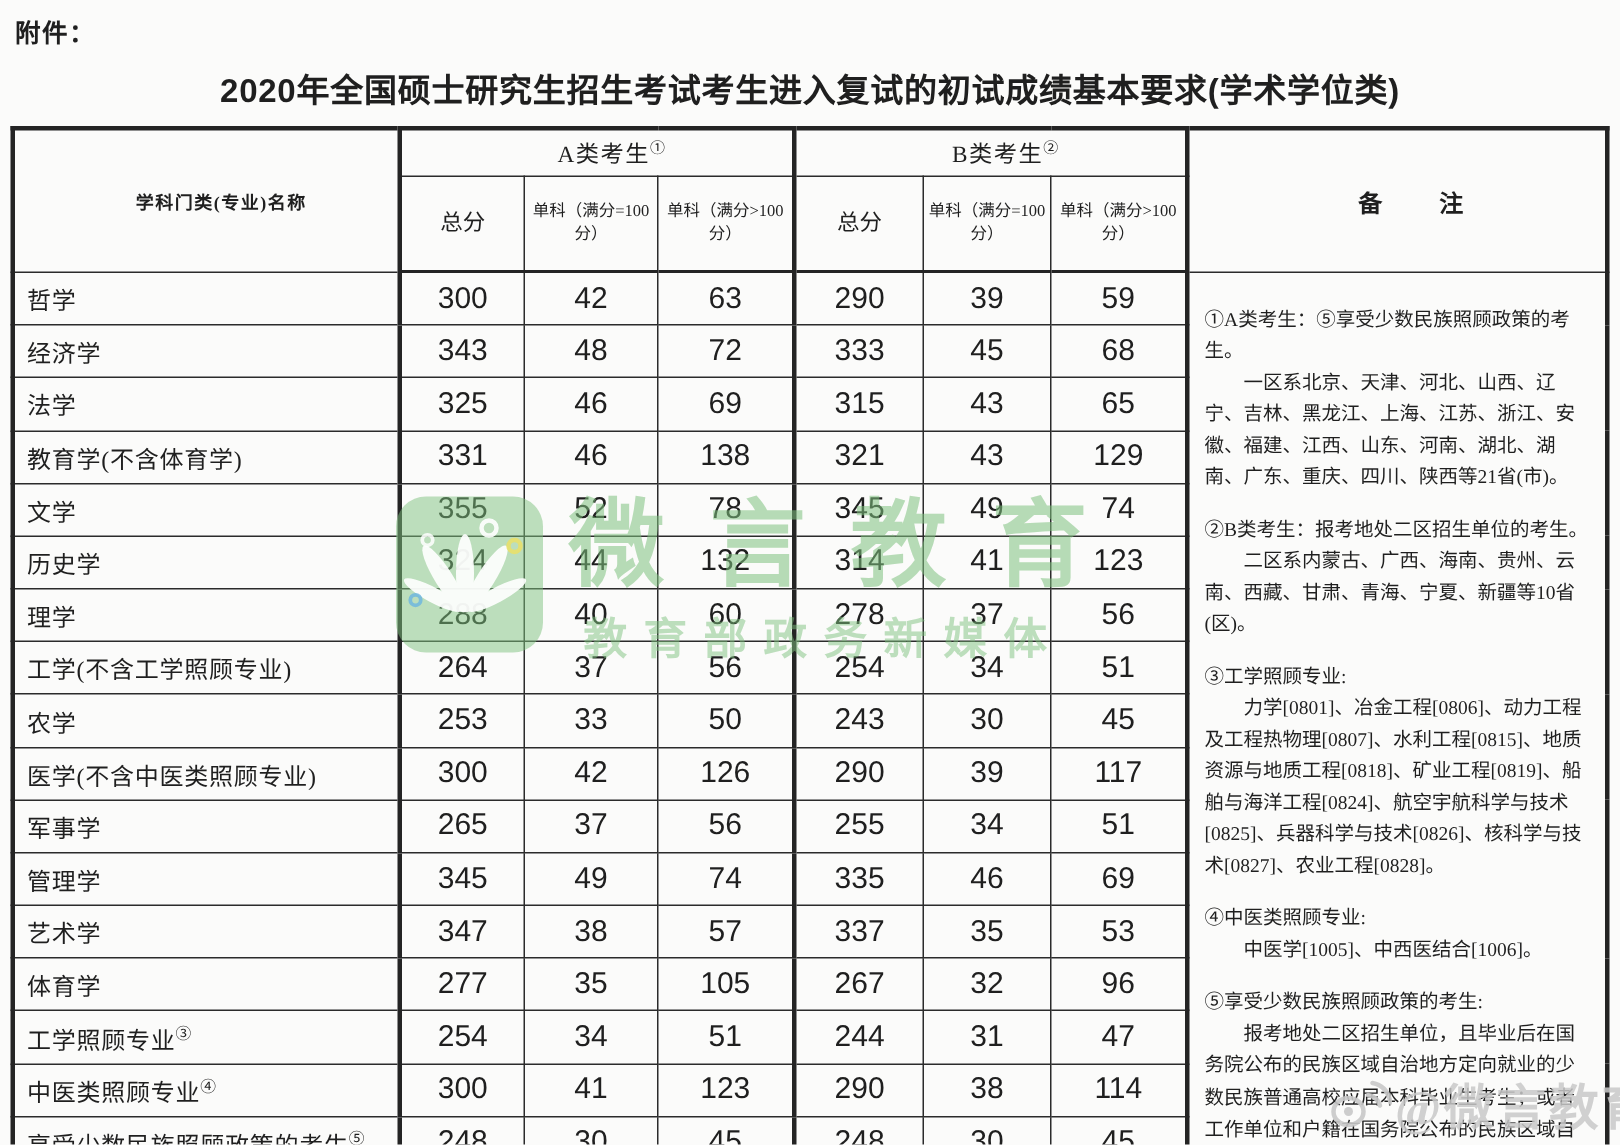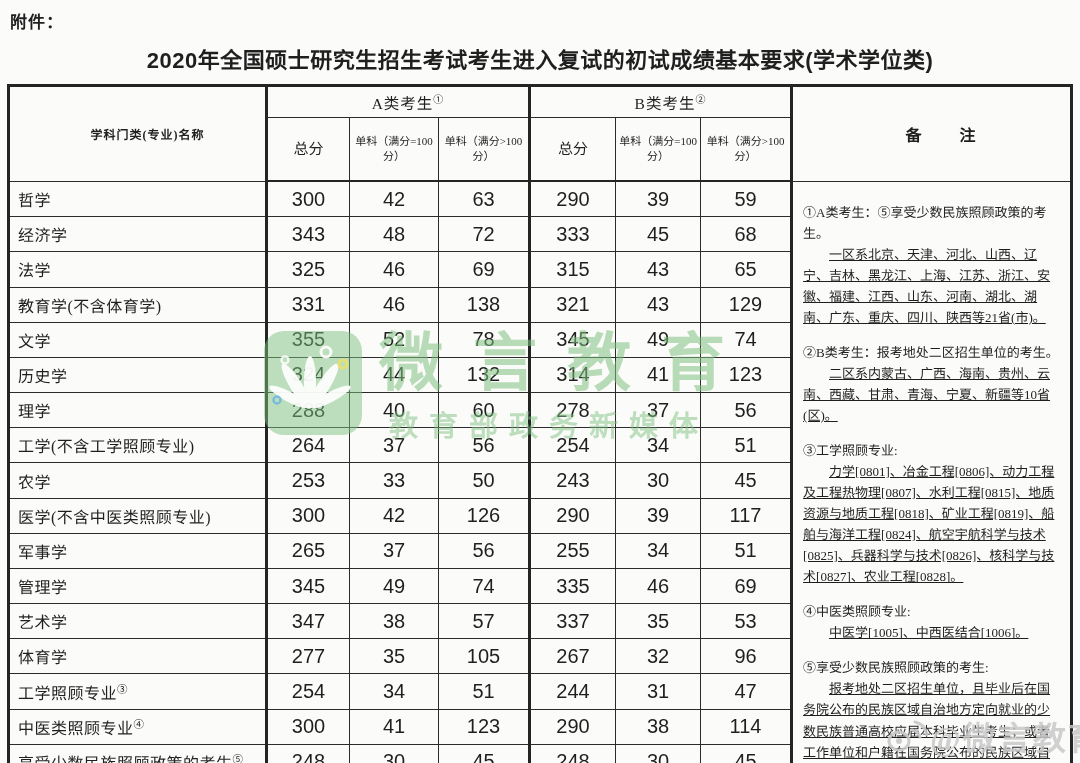--- a/index.html
+++ b/index.html
@@ -49,21 +49,21 @@
     height:34px;border-top:3px solid #242424;
     text-align:left;padding-left:7px;font-size:15.5px;letter-spacing:0.5px;
   }
   td.remarks{
     vertical-align:top;text-align:left;
     padding:20px 9px 0 10px;
     font-size:13px;line-height:1.62;
   }
   .r-sec{margin-bottom:14px;}
   .r-sec p{margin:0;}
-  .r-body{text-indent:2em;text-decoration:underline;}
+  .r-body{text-indent:2em;}
   
   .wm-center{
     position:absolute;left:263px;top:330px;
     display:flex;align-items:flex-start;
     pointer-events:none;z-index:5;
   }
   .wm-logo{width:100px;height:106px;flex:0 0 auto;}
   .wm-texts{margin-left:16px;}
   .wm-big{
     font-size:64px;font-weight:700;line-height:1.05;

